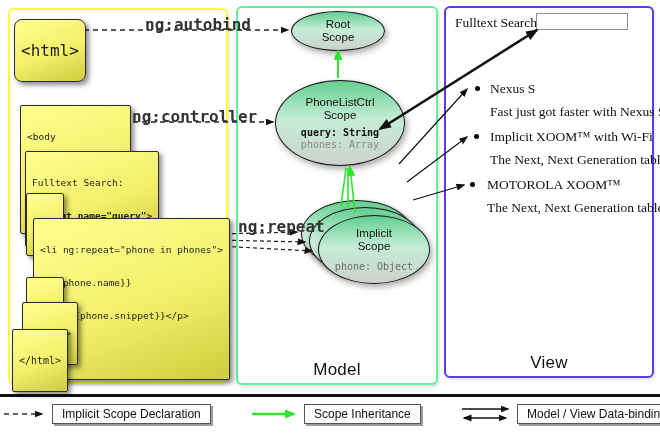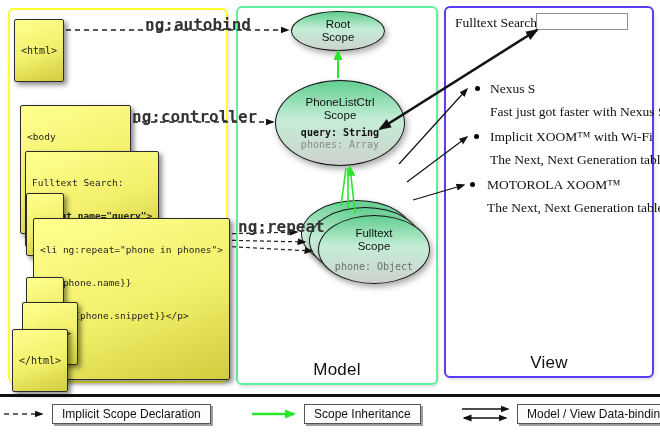--- a/index.html
+++ b/index.html
@@ -81,21 +81,21 @@
   <div class="scope" style="left:275px;top:80px;width:128px;height:84px;">
     <div class="scope-title">PhoneListCtrl</div>
     <div class="scope-title">Scope</div>
     <div class="scope-prop prop-bold" style="margin-top:5px;">query: String</div>
     <div class="scope-prop prop-gray">phones: Array</div>
   </div>
 
   <div class="scope" style="left:301px;top:200px;width:110px;height:66px;"></div>
   <div class="scope" style="left:309px;top:207px;width:110px;height:66px;"></div>
   <div class="scope" style="left:318px;top:215px;width:110px;height:67px;">
-    <div class="scope-title">Fulltext</div>
+    <div class="scope-title">Implicit</div>
     <div class="scope-title">Scope</div>
     <div class="scope-prop prop-gray2" style="margin-top:8px;">phone: Object</div>
   </div>
 
   <svg id="arrows" width="660" height="435">
     <defs>
       <marker id="ahb" markerWidth="9" markerHeight="8" refX="7.5" refY="3.5" orient="auto" markerUnits="userSpaceOnUse">
         <path d="M0,0 L9,3.5 L0,7 z" fill="#111"></path>
       </marker>
       <marker id="ahbs" markerWidth="9" markerHeight="8" refX="7.5" refY="3.5" orient="auto-start-reverse" markerUnits="userSpaceOnUse">
@@ -130,21 +130,21 @@
     <line x1="399" y1="164" x2="467" y2="89" stroke="#111" stroke-width="1.2" marker-end="url(#ahb)"></line>
     <line x1="407" y1="182" x2="467" y2="137" stroke="#111" stroke-width="1.2" marker-end="url(#ahb)"></line>
     <line x1="413" y1="200" x2="464" y2="185" stroke="#111" stroke-width="1.2" marker-end="url(#ahb)"></line>
 
     <line x1="4" y1="414" x2="42" y2="414" stroke="#333" stroke-width="1.6" stroke-dasharray="5,4" marker-end="url(#ahb)"></line>
     <line x1="252" y1="414" x2="294" y2="414" stroke="#2ce52c" stroke-width="2.4" marker-end="url(#ahg)"></line>
     <line x1="462" y1="409" x2="508" y2="409" stroke="#111" stroke-width="1.6" marker-end="url(#ahb)"></line>
     <line x1="464" y1="418" x2="506" y2="418" stroke="#111" stroke-width="1.6" marker-start="url(#ahbs)" marker-end="url(#ahb)"></line>
   </svg>
 
-  <div class="code-box" style="left:14px;top:19px;font-size:10px;">
+  <div class="code-box" style="left:14px;top:19px;font-size:16px;border-radius:8px;">
     <div>&lt;html&gt;</div>
   </div>
 
   <div class="code-box" style="left:20px;top:105px;">
     <div>&lt;body</div>
     <div> ng:controller=</div>
     <div> "PhoneListCtrl"&gt;</div>
   </div>
 
   <div class="code-box" style="left:25px;top:151px;">

